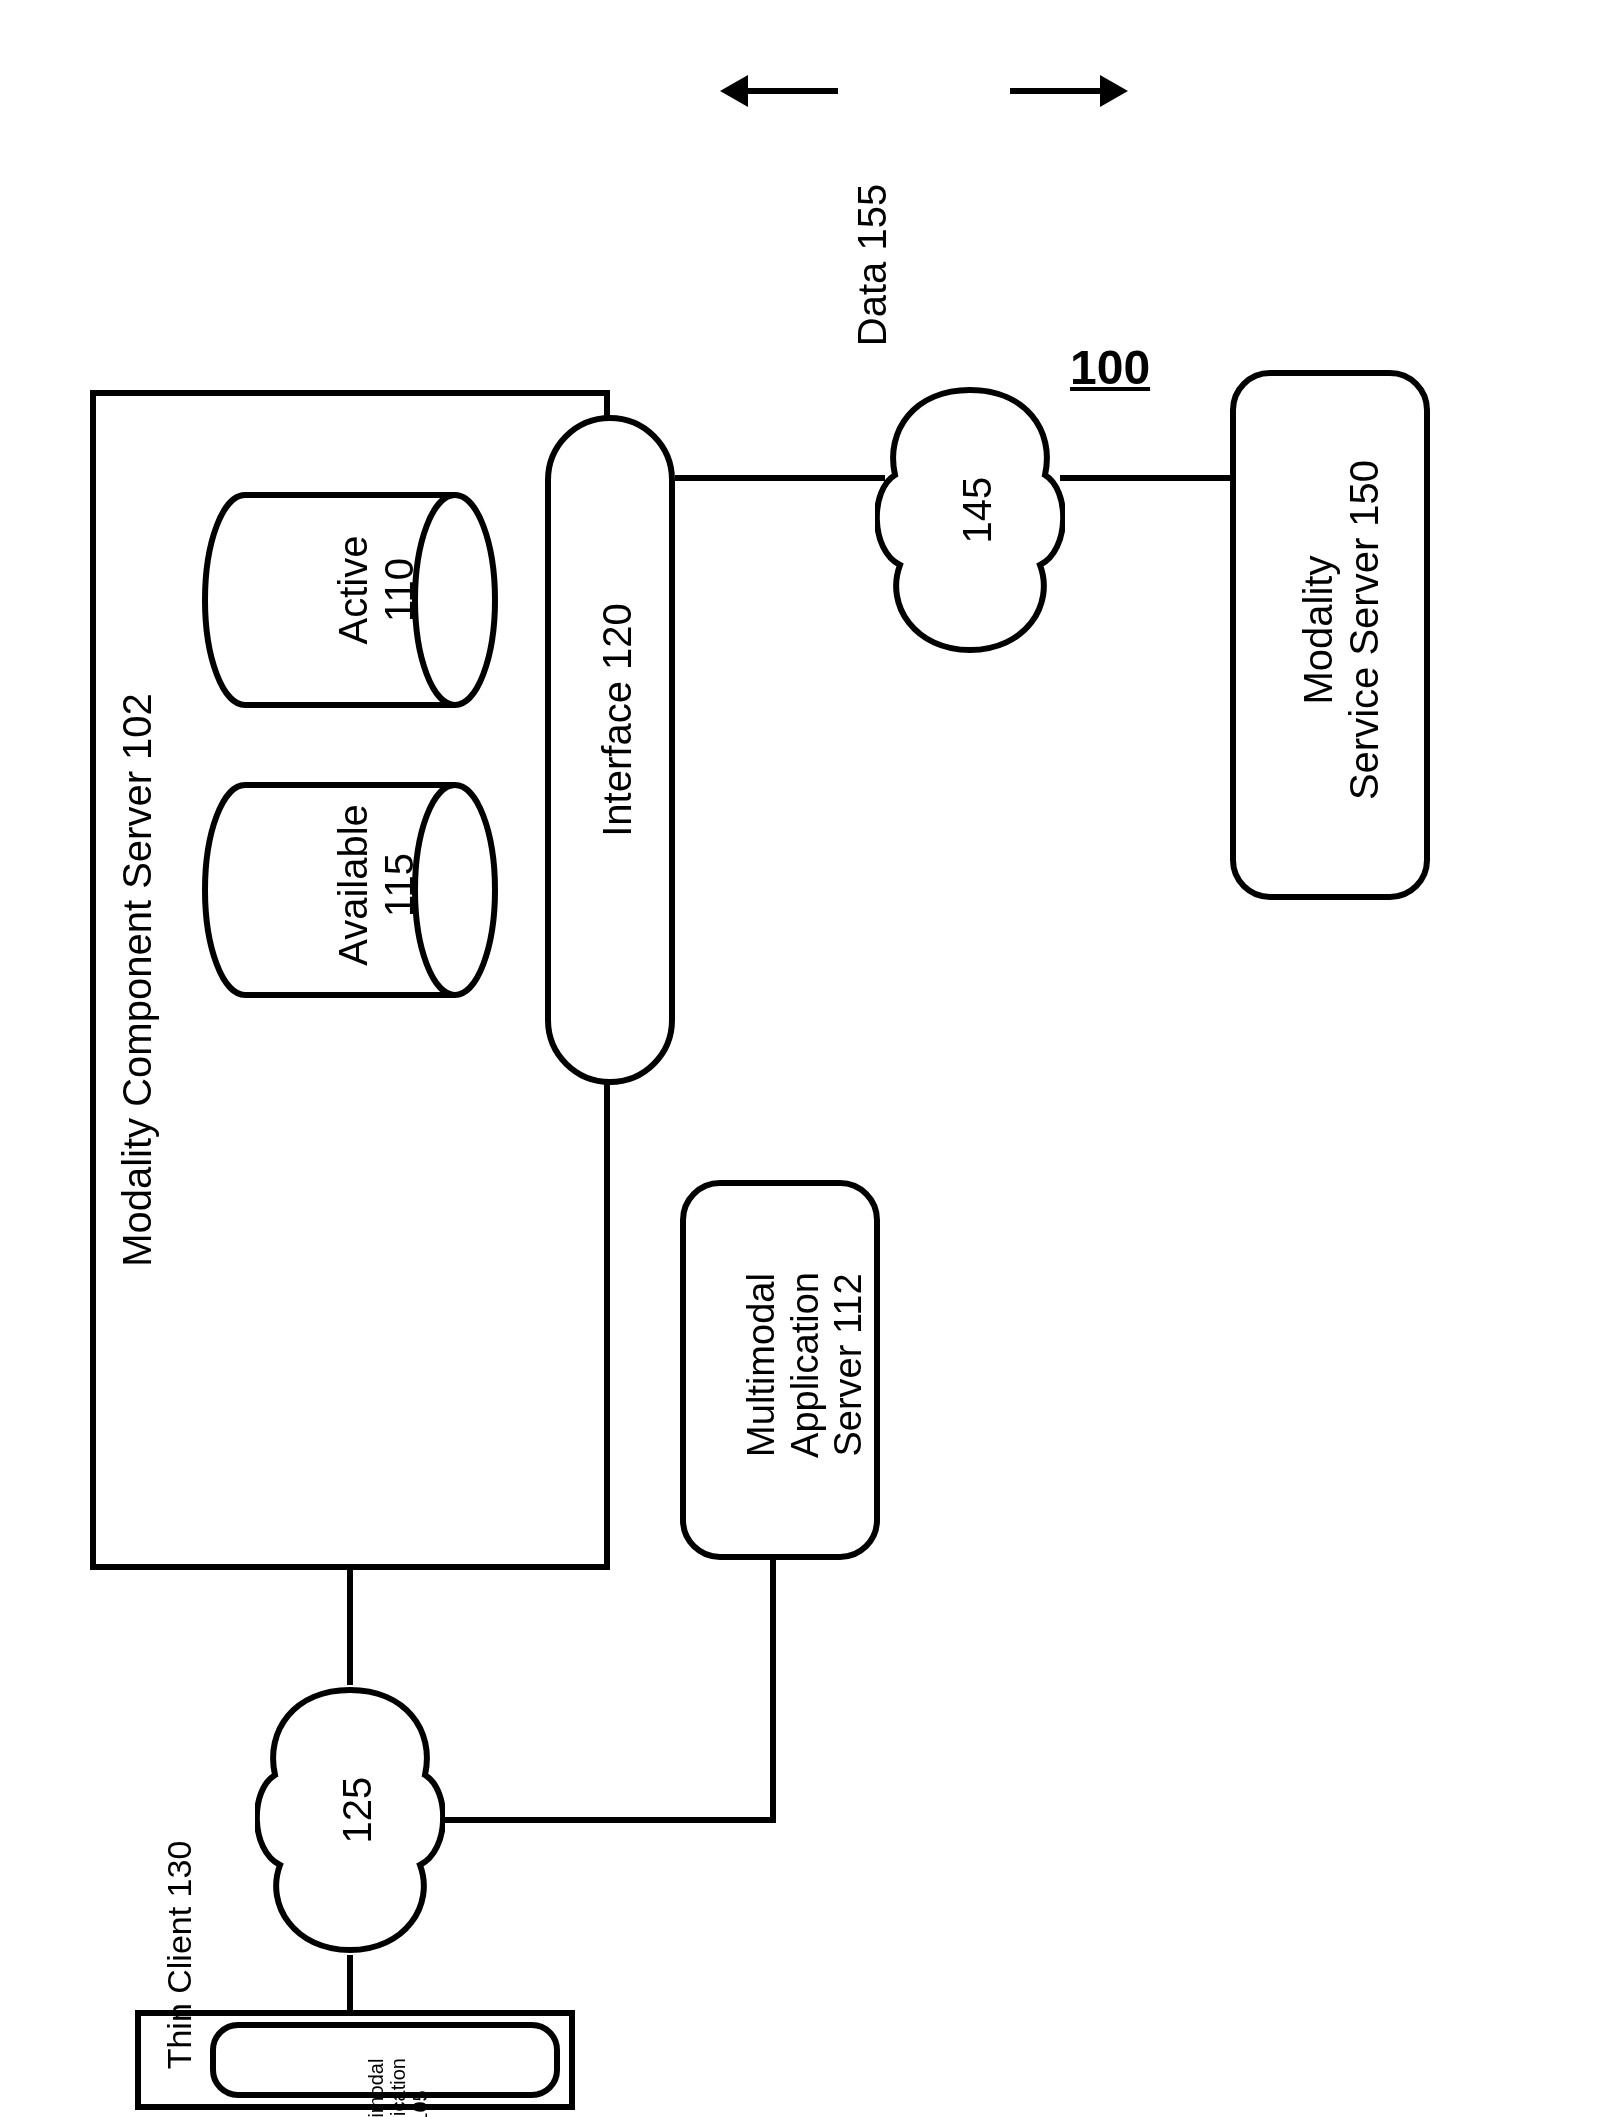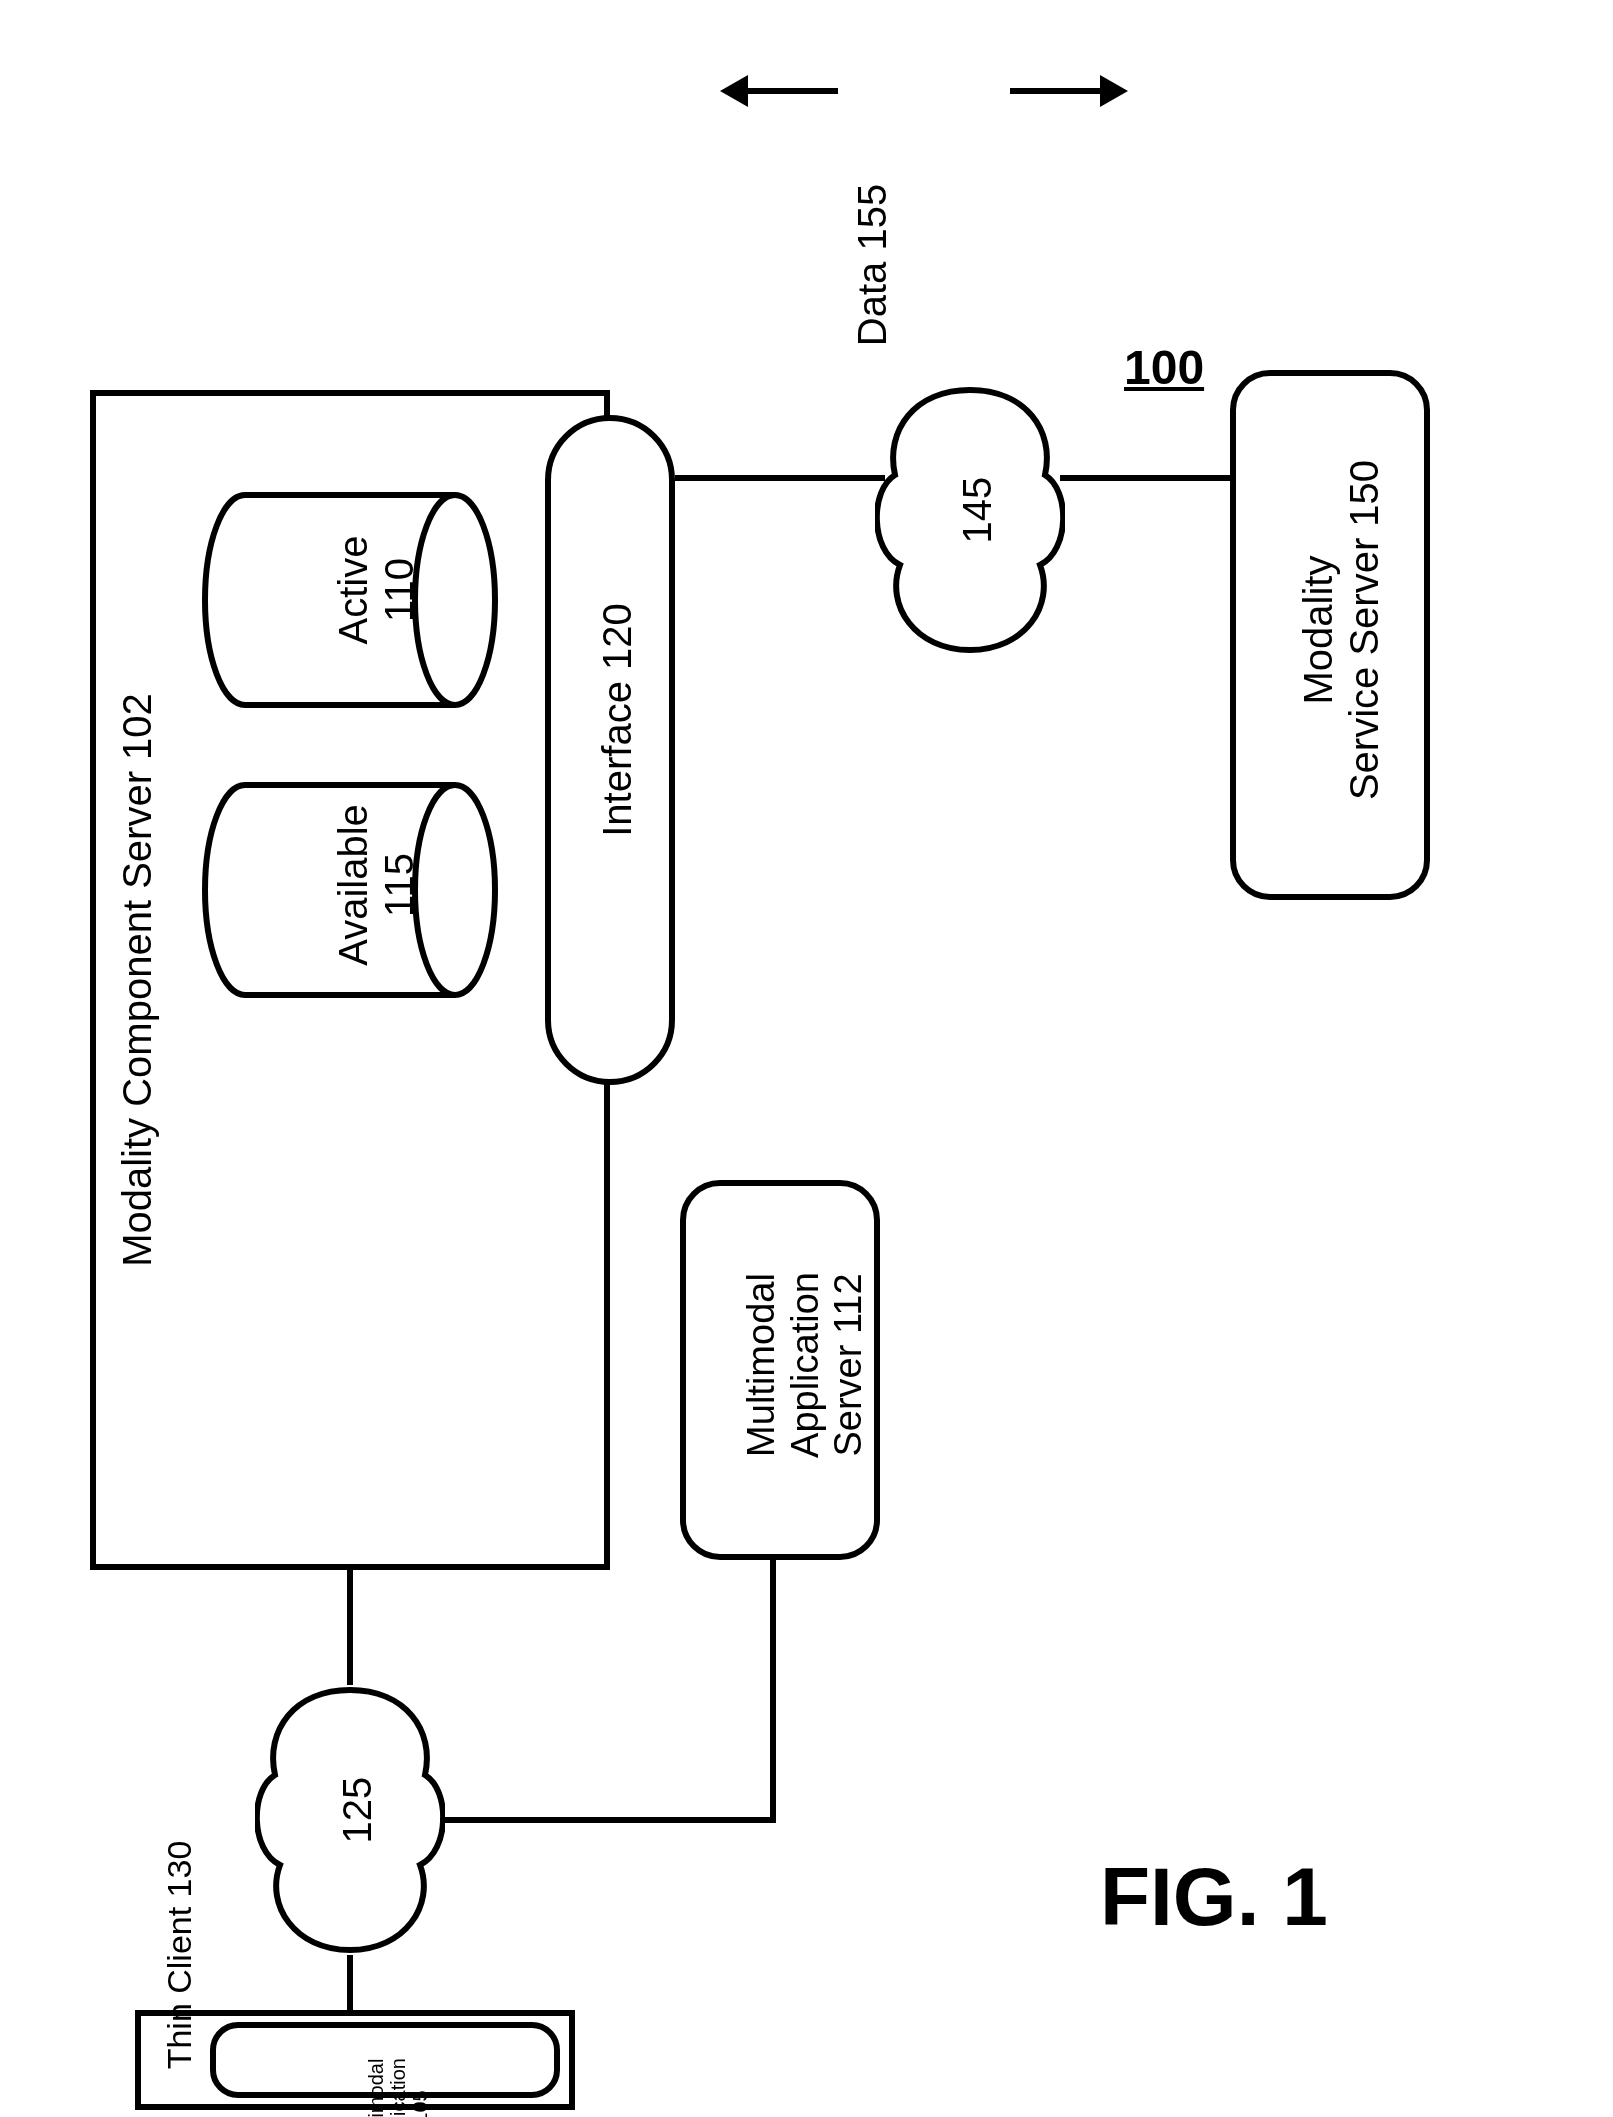--- a/index.html
+++ b/index.html
@@ -76,27 +76,24 @@
   .canvas2 {
     position: relative;
     width: 1613px;
     height: 2117px;
     background: #fff;
   }
 </style>
 
 <div class="canvas2">
 
-  <div class="figure-number" style="left:1124px; top:340px; font-size:48px;">
+  <div class="figure-number" style="left:1070px; top:340px; font-size:48px;">
     <span>100</span>
   </div>
 
-  <div class="figure-label" style="left:1100px; top:1850px; font-size:82px;">
-    <span>FIG. 1</span>
-  </div>
 
   <div class="rect" style="left:90px; top:390px; width:520px; height:1180px;"></div>
   <div class="vtext" style="left:115px; top:1555px; width:1150px; font-size:40px;">
     <span>Modality Component Server 102</span>
   </div>
 
   <div class="cylinder" style="left:200px; top:490px; width:300px; height:220px;">
     <svg width="300" height="220" viewBox="0 0 300 220">
       <ellipse cx="45" cy="110" rx="40" ry="105" fill="#fff" stroke="#000" stroke-width="6"></ellipse>
       <rect x="45" y="5" width="210" height="210" fill="#fff"></rect>

